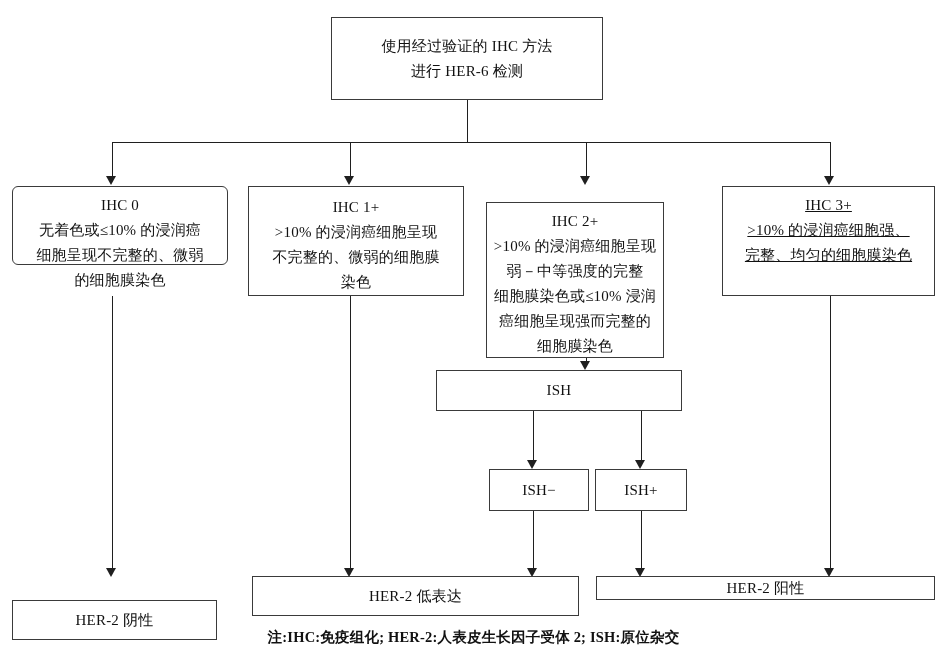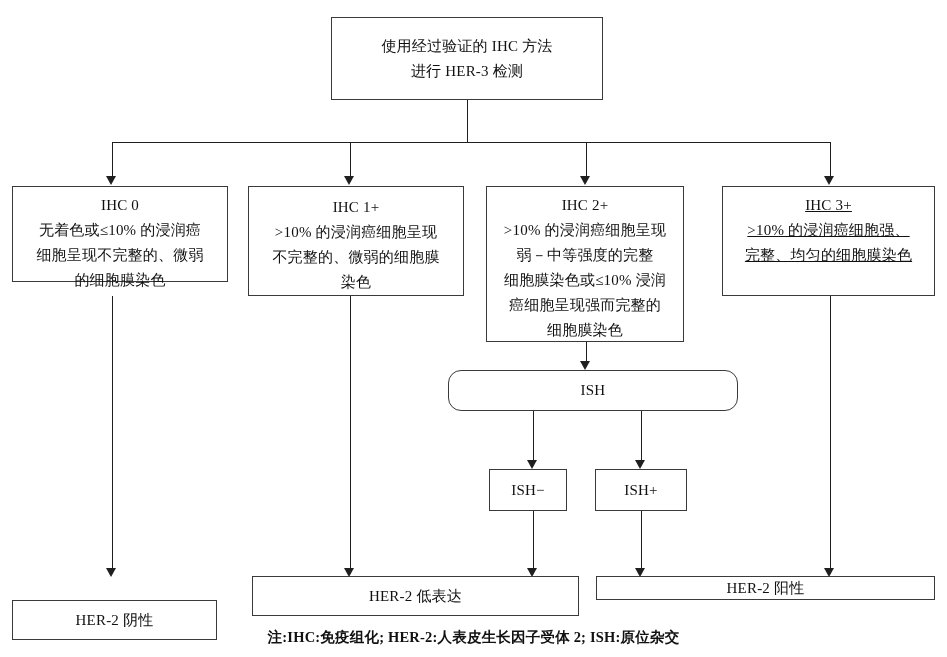--- a/index.html
+++ b/index.html
@@ -72,54 +72,54 @@
     white-space: nowrap;
   }
 </style>
 </head>
 <body>
 
 <div id="canvas">
 
   <div class="node center-v" style="left:331px; top:17px; width:272px; height:83px;">
     <span class="ln">使用经过验证的 IHC 方法</span>
-    <span class="ln">进行 HER-3 检测</span>
+    <span class="ln">进行 HER-6 检测</span>
   </div>
 
   <div class="vline" style="left:467px; top:100px; height:42px;"></div>
 
   <div class="hline" style="left:112px; top:142px; width:718px;"></div>
 
   <div class="vline" style="left:112px; top:142px; height:34px;"></div>
   <div class="arrowhead" style="left:106px; top:176px;"></div>
 
   <div class="vline" style="left:350px; top:142px; height:34px;"></div>
   <div class="arrowhead" style="left:344px; top:176px;"></div>
 
   <div class="vline" style="left:586px; top:142px; height:34px;"></div>
   <div class="arrowhead" style="left:580px; top:176px;"></div>
 
   <div class="vline" style="left:830px; top:142px; height:34px;"></div>
   <div class="arrowhead" style="left:824px; top:176px;"></div>
 
-  <div class="node" style="left:12px; top:186px; width:216px; height:96px; padding-top:6px;">
+  <div class="node" style="left:12px; top:186px; width:216px; height:79px; padding-top:6px;border-radius:6px;">
     <span class="hdr">IHC  0</span>
     <span class="ln">无着色或≤10% 的浸润癌</span>
     <span class="ln">细胞呈现不完整的、微弱</span>
     <span class="ln">的细胞膜染色</span>
   </div>
 
   <div class="node" style="left:248px; top:186px; width:216px; height:110px; padding-top:6px;justify-content:flex-end;">
     <span class="hdr">IHC  1+</span>
     <span class="ln">&gt;10% 的浸润癌细胞呈现</span>
     <span class="ln">不完整的、微弱的细胞膜</span>
     <span class="ln">染色</span>
   </div>
 
-  <div class="node" style="left:486px; top:186px; width:198px; height:156px; padding-top:6px;">
+  <div class="node" style="left:486px; top:202px; width:178px; height:156px; padding-top:6px;">
     <span class="hdr">IHC  2+</span>
     <span class="ln">&gt;10% 的浸润癌细胞呈现</span>
     <span class="ln">弱－中等强度的完整</span>
     <span class="ln">细胞膜染色或≤10% 浸润</span>
     <span class="ln">癌细胞呈现强而完整的</span>
     <span class="ln">细胞膜染色</span>
   </div>
 
   <div class="node" style="left:722px; top:186px; width:213px; height:110px; padding-top:6px;text-decoration:underline;">
     <span class="hdr">IHC  3+</span>
@@ -132,31 +132,31 @@
 
   <div class="vline" style="left:350px; top:296px; height:272px;"></div>
   <div class="arrowhead" style="left:344px; top:568px;"></div>
 
   <div class="vline" style="left:830px; top:296px; height:272px;"></div>
   <div class="arrowhead" style="left:824px; top:568px;"></div>
 
   <div class="vline" style="left:586px; top:342px; height:19px;"></div>
   <div class="arrowhead" style="left:580px; top:361px;"></div>
 
-  <div class="node center-v" style="left:448px; top:370px; width:290px; height:41px;border-radius:13px;">
+  <div class="node center-v" style="left:436px; top:370px; width:246px; height:41px;">
     <span class="ln">ISH</span>
   </div>
 
   <div class="vline" style="left:533px; top:411px; height:49px;"></div>
   <div class="arrowhead" style="left:527px; top:460px;"></div>
 
   <div class="vline" style="left:641px; top:411px; height:49px;"></div>
   <div class="arrowhead" style="left:635px; top:460px;"></div>
 
-  <div class="node center-v" style="left:489px; top:469px; width:78px; height:42px;">
+  <div class="node center-v" style="left:489px; top:469px; width:100px; height:42px;">
     <span class="ln">ISH−</span>
   </div>
 
   <div class="node center-v" style="left:595px; top:469px; width:92px; height:42px;">
     <span class="ln">ISH+</span>
   </div>
 
   <div class="vline" style="left:533px; top:511px; height:57px;"></div>
   <div class="arrowhead" style="left:527px; top:568px;"></div>
 

